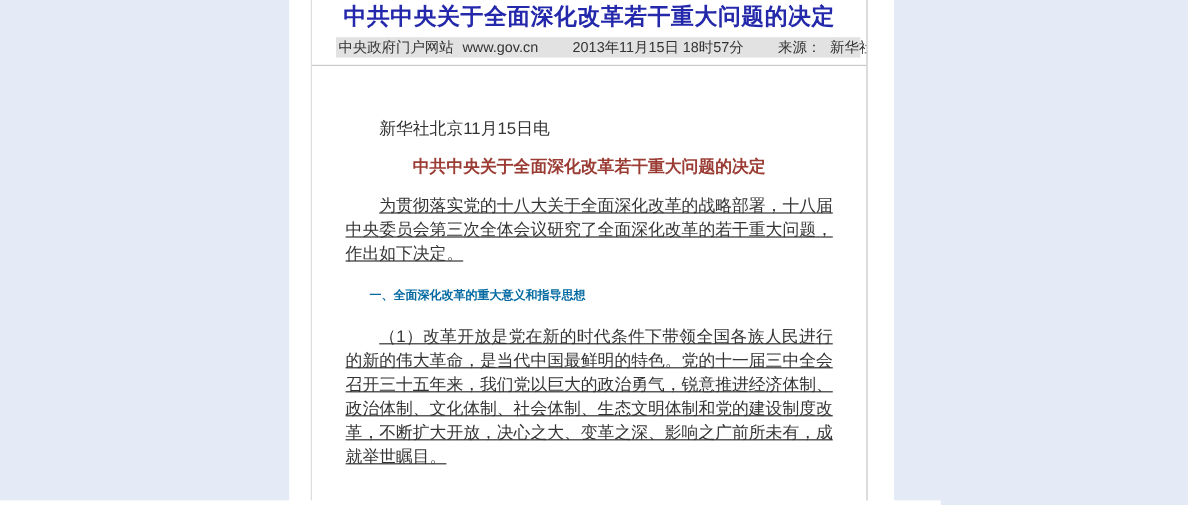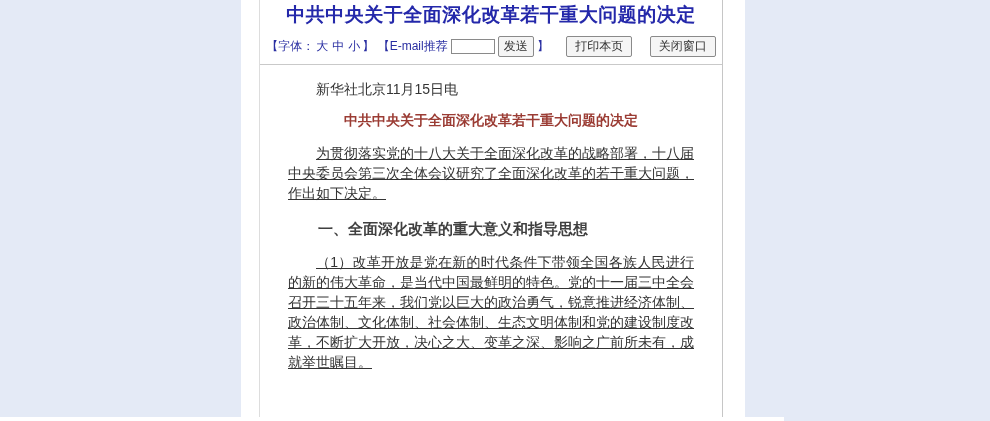--- a/index.html
+++ b/index.html
@@ -88,39 +88,39 @@
   }
 
   .article {
     padding: 0 28px;
     font-size: 14px;
     line-height: 20px;
     color: #343434;
     text-align: justify;
   }
   .article p { text-indent: 2em; }
-  .dateline { margin-top: 14px; }
+  .dateline { margin-top: 42px; }
   .doc-title {
     margin-top: 11px;
     text-align: center;
     font-weight: bold;
     color: #9b3c34;
     text-indent: 0 !important;
   }
   .doc-subtitle {
     text-align: center;
     color: #9b3c34;
     text-indent: 0 !important;
   }
   .para { margin-top: 13px; text-decoration: underline; }
   .section-heading {
     margin-top: 16px;
-    font-size: 15px;
+    font-size: 10px;
     font-weight: bold;
-    color: #404040;
+    color: #0369a1;
     text-indent: 2em;
     line-height: 20px;
   }
 
   .bottom-strip {
     position: absolute;
     left: 0; right: 0; bottom: 0;
     height: 4px;
     background: #ffffff;
     z-index: 5;
@@ -128,28 +128,30 @@
 </style>
 </head>
 <body>
 
 <div class="viewport">
   <div class="page">
     <div class="inner">
 
       <h1 class="page-title">中共中央关于全面深化改革若干重大问题的决定</h1>
 
+      <div class="meta-bar">
+        <span>中央政府门户网站</span>
+        <span>www.gov.cn</span>
+        <span class="meta-gap"></span>
+        <span>2013年11月15日 18时57分</span>
+        <span class="meta-gap"></span>
+        <span>来源：</span>
+        <span>新华社</span>
+      </div>
 
-      <div class="toolbar">
-        <span>【字体：</span><a class="font-link">大</a><a class="font-link">中</a><a class="font-link">小</a><span>】</span>
-        <span>【E-mail推荐</span><input class="email-input" type="text" value="" style=""><button class="btn">发送</button>
-        <span>】</span>
-        <button class="btn wide">打印本页</button>
-        <button class="btn wide">关闭窗口</button>
-      </div>
 
       <div class="separator"></div>
 
       <div class="article">
         <p class="dateline">新华社北京11月15日电</p>
         <p class="doc-title">中共中央关于全面深化改革若干重大问题的决定</p>
         <p class="para">为贯彻落实党的十八大关于全面深化改革的战略部署，十八届中央委员会第三次全体会议研究了全面深化改革的若干重大问题，作出如下决定。</p>
         <h2 class="section-heading">一、全面深化改革的重大意义和指导思想</h2>
         <p class="para">（1）改革开放是党在新的时代条件下带领全国各族人民进行的新的伟大革命，是当代中国最鲜明的特色。党的十一届三中全会召开三十五年来，我们党以巨大的政治勇气，锐意推进经济体制、政治体制、文化体制、社会体制、生态文明体制和党的建设制度改革，不断扩大开放，决心之大、变革之深、影响之广前所未有，成就举世瞩目。</p>
 

